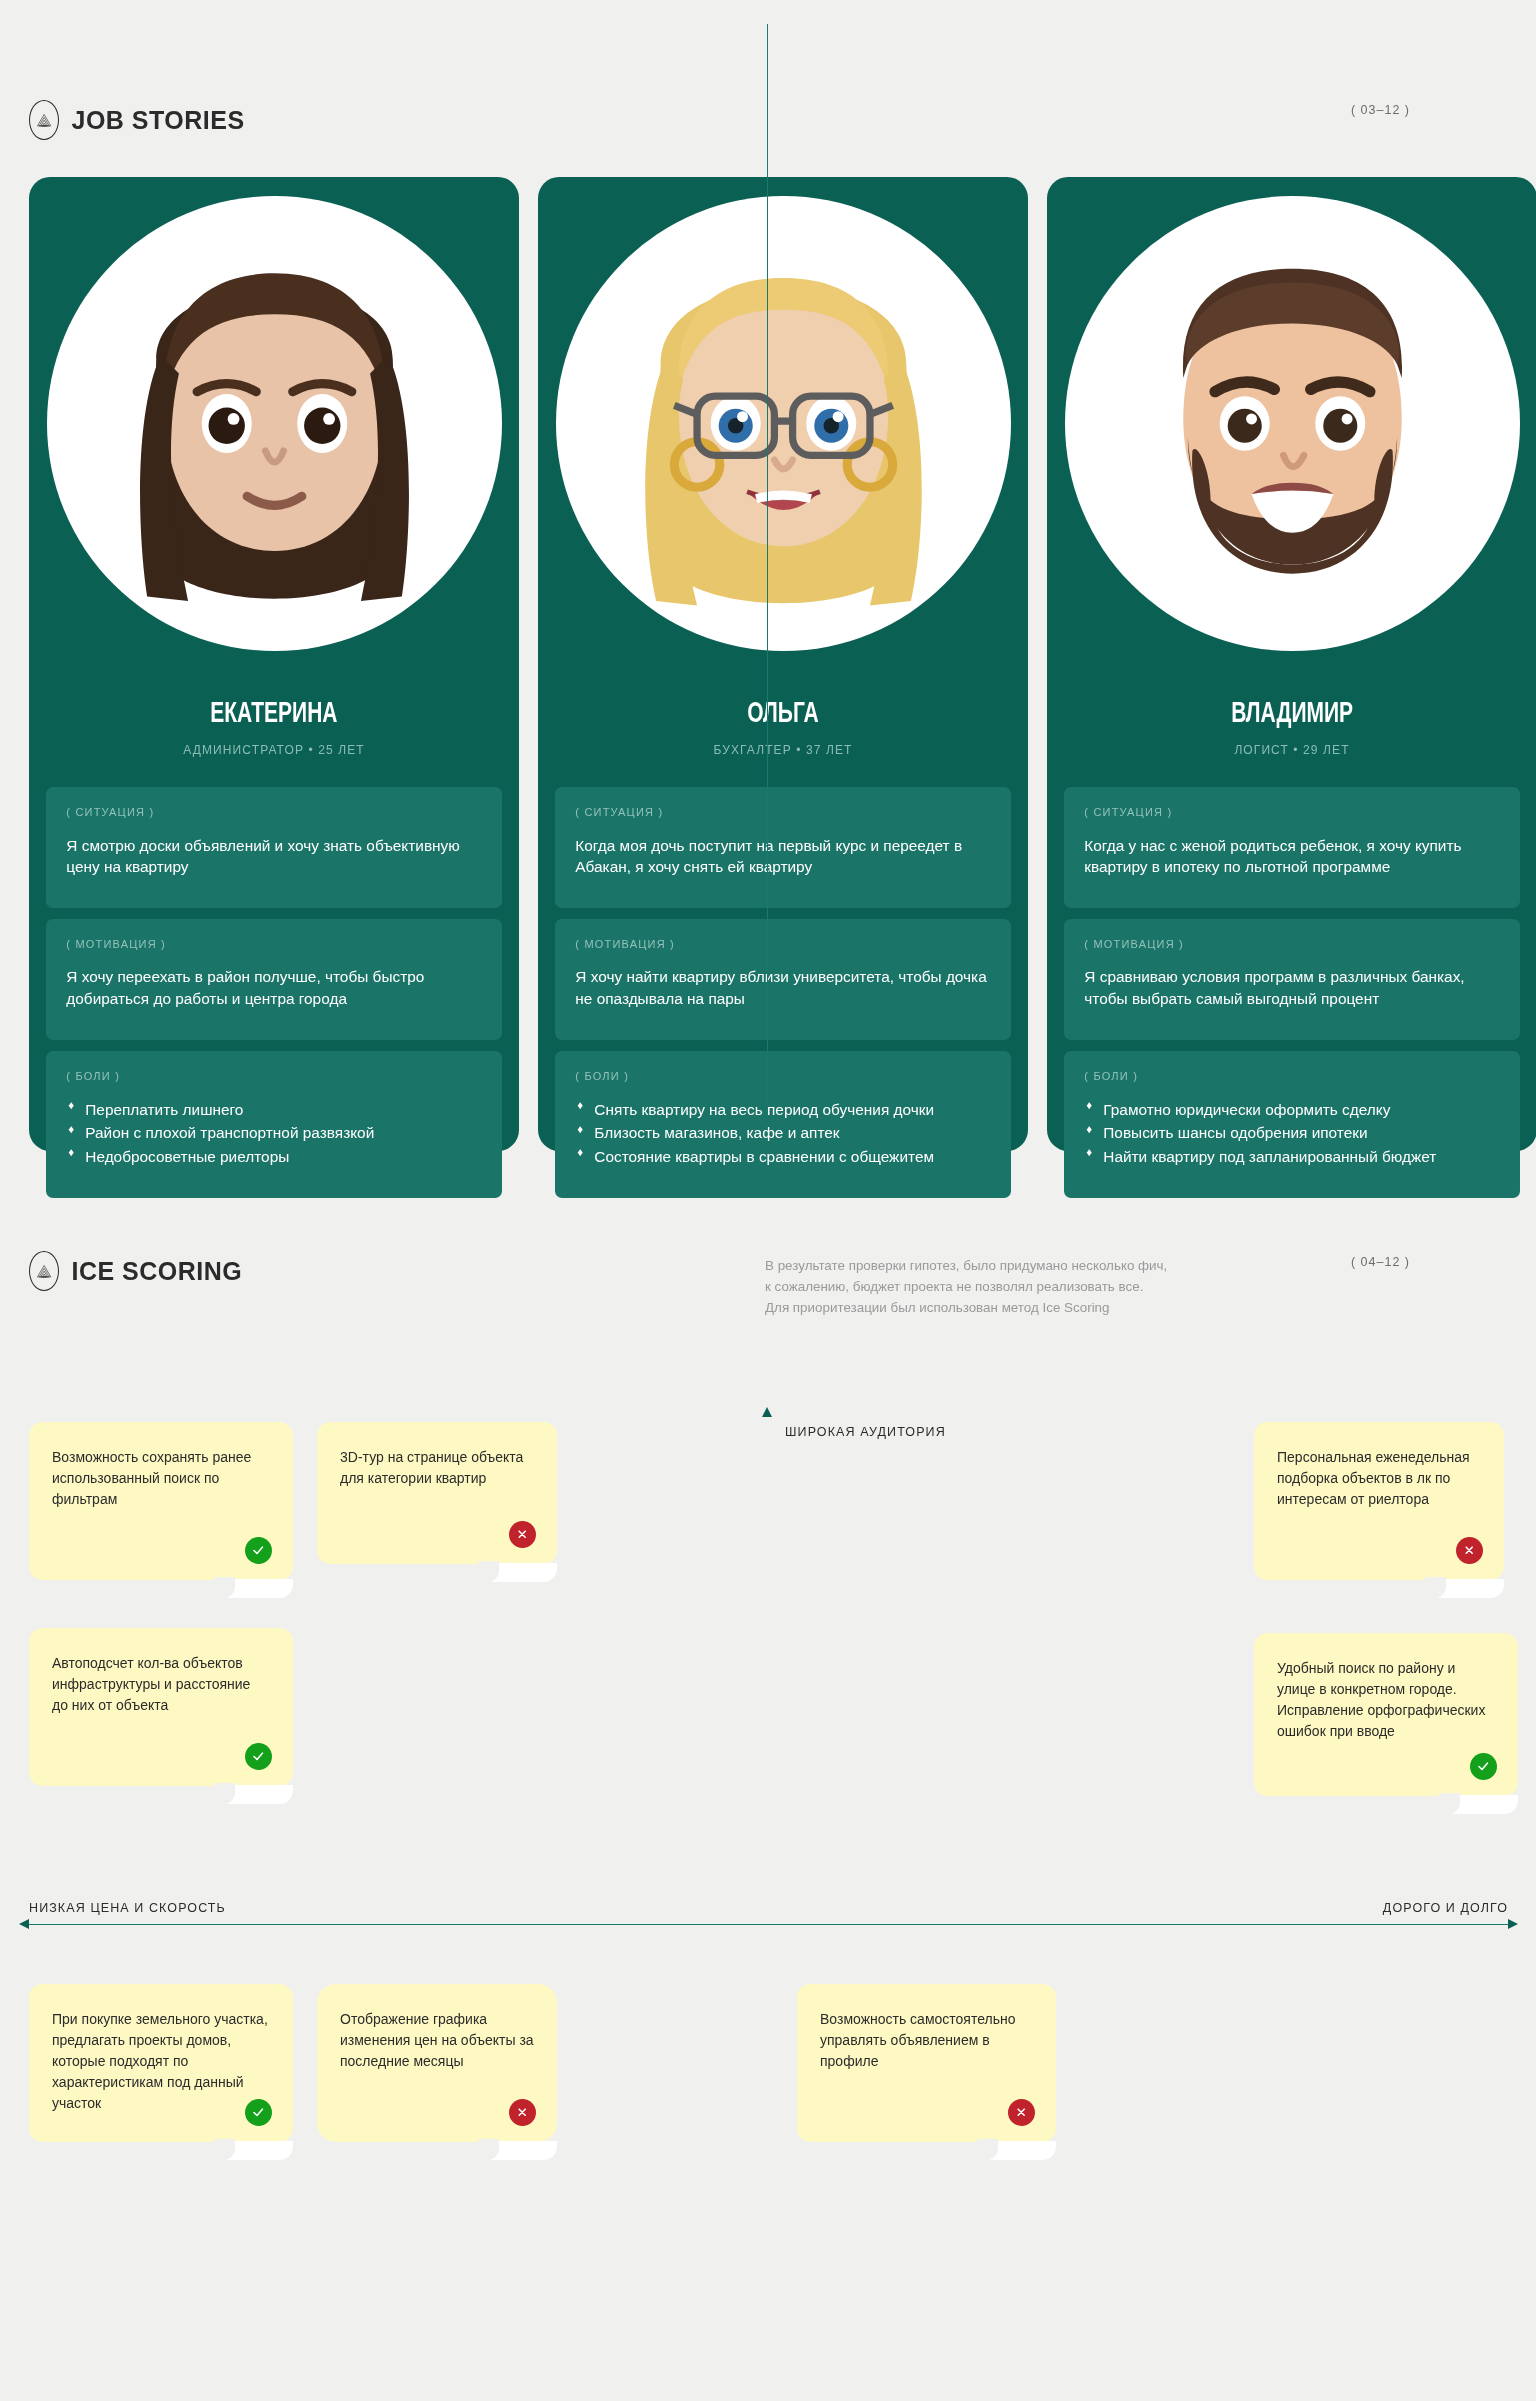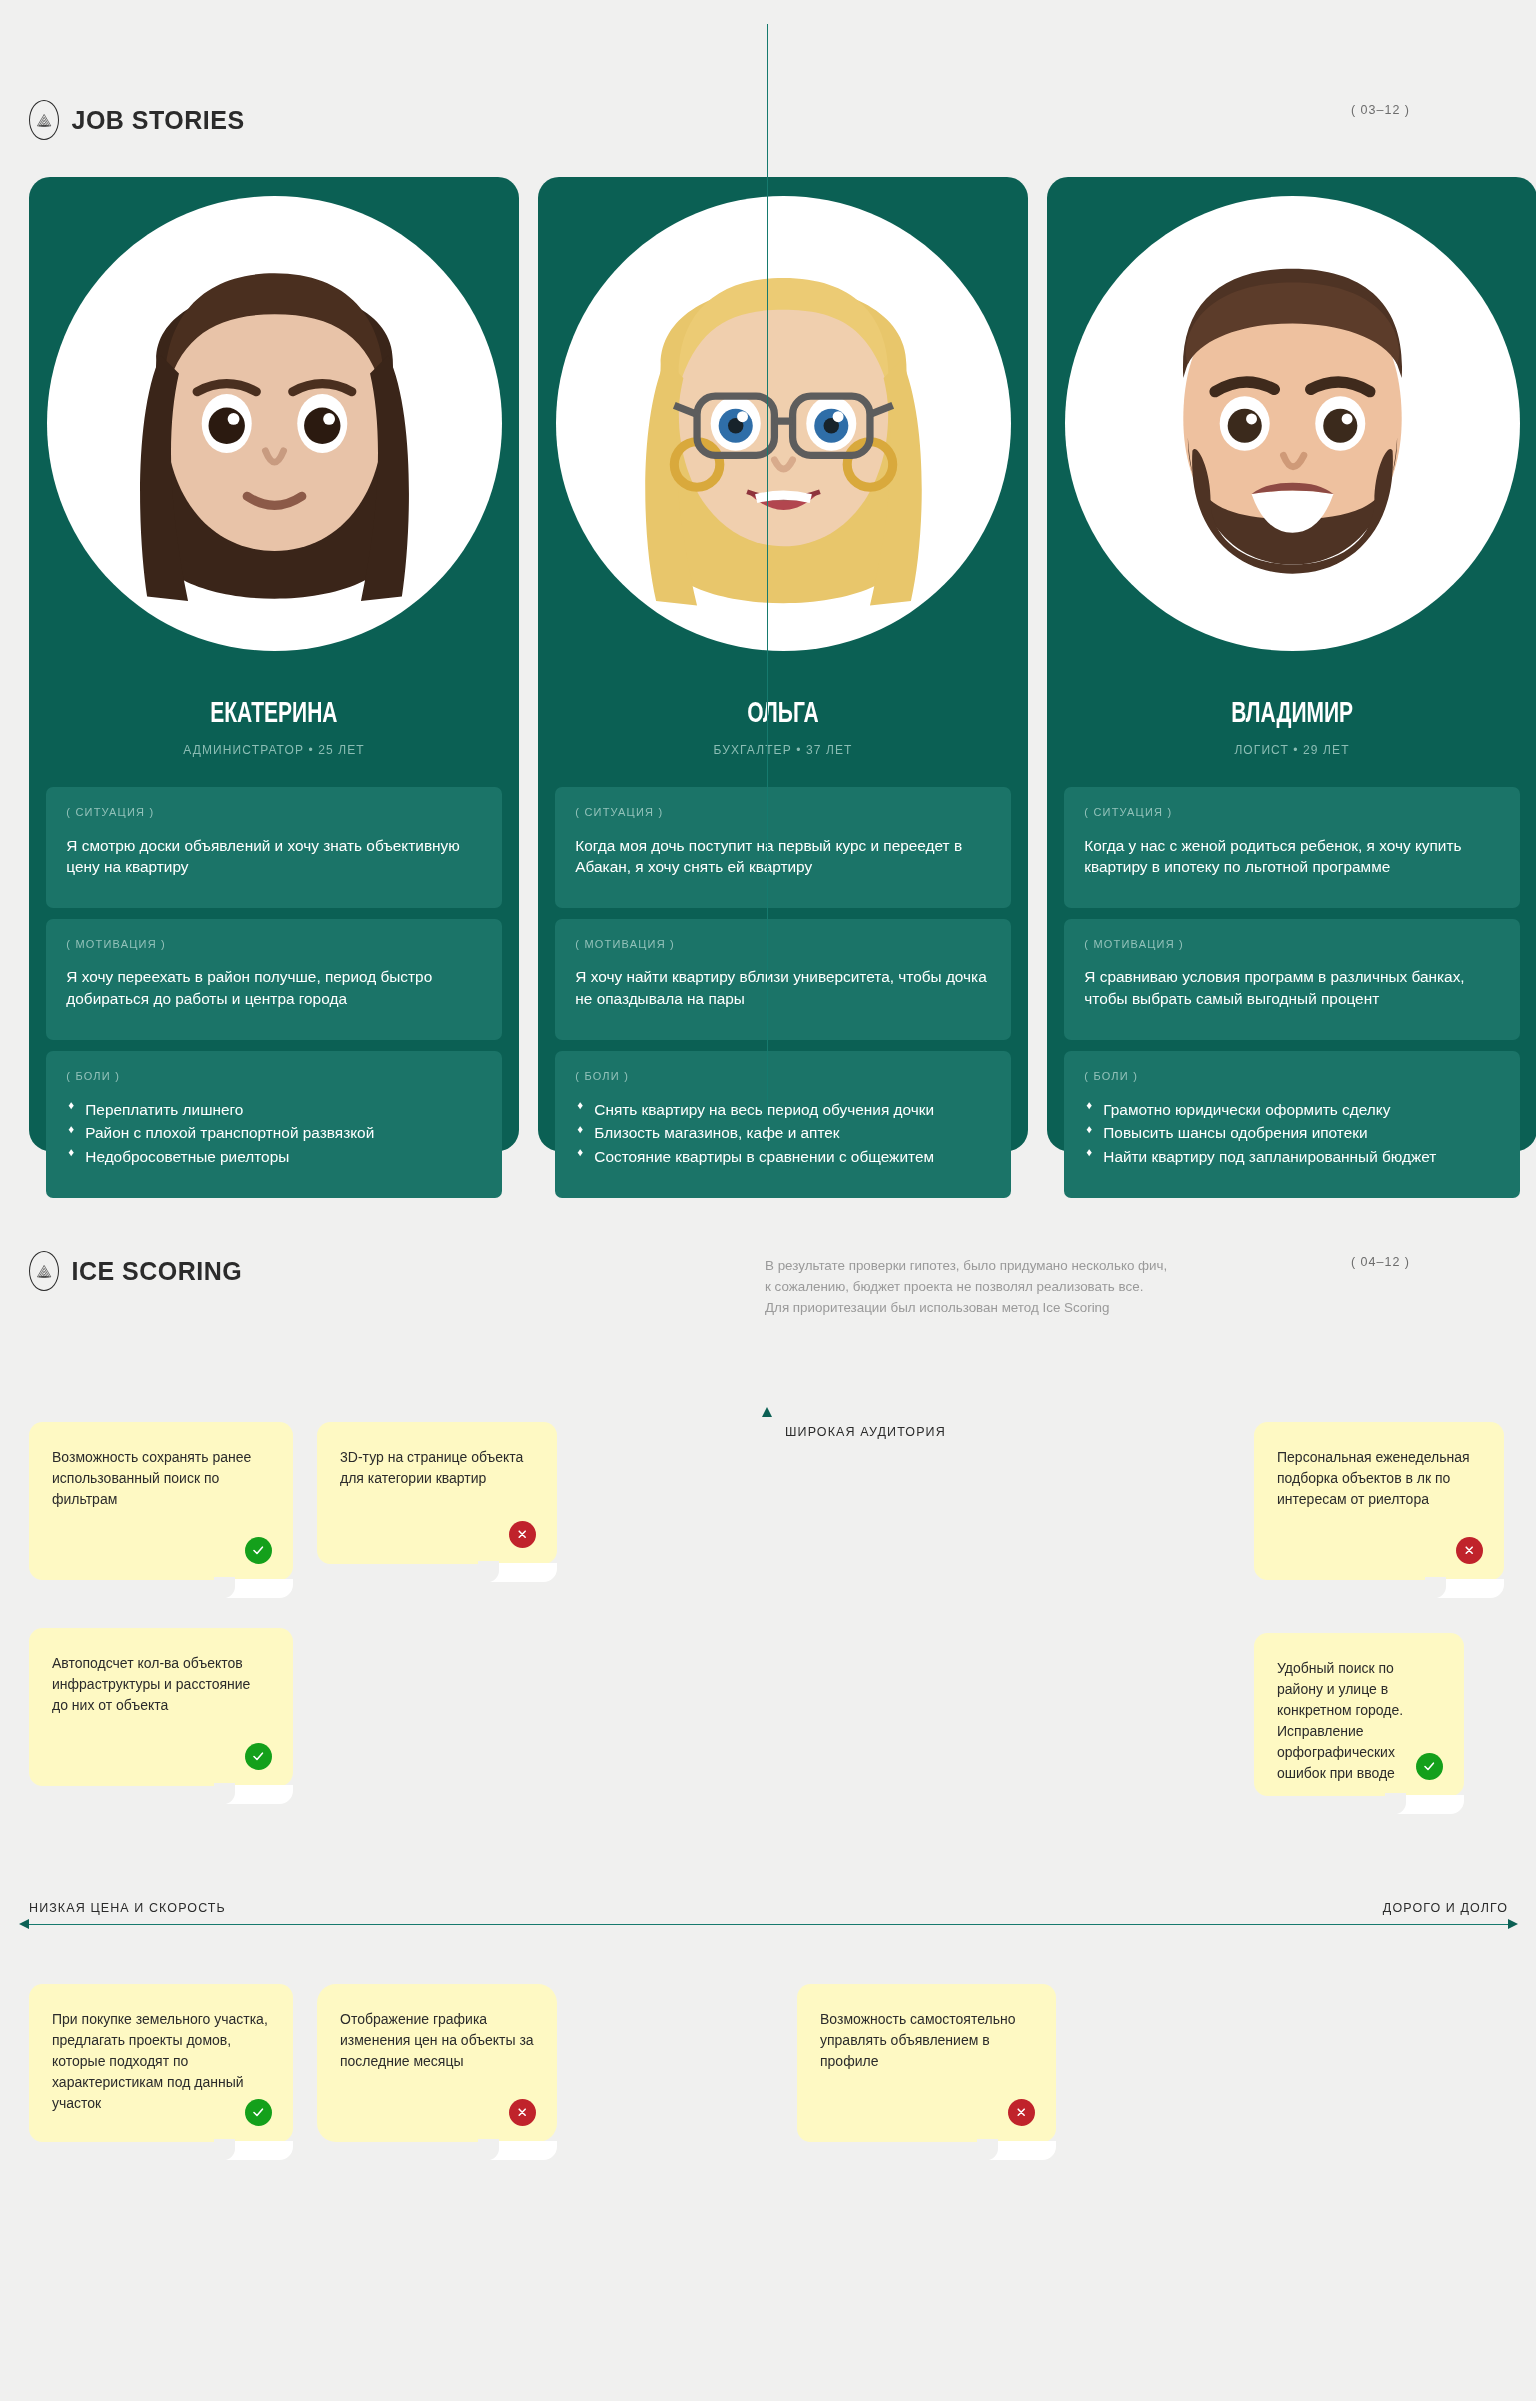--- a/index.html
+++ b/index.html
@@ -187,21 +187,21 @@
     </div>
     <div class="p-name">ЕКАТЕРИНА</div>
     <div class="p-role">АДМИНИСТРАТОР • 25 ЛЕТ</div>
     <div class="blocks">
       <div class="block">
         <div class="block-label">( СИТУАЦИЯ )</div>
         <div class="block-text">Я смотрю доски объявлений и хочу знать объективную цену на квартиру</div>
       </div>
       <div class="block">
         <div class="block-label">( МОТИВАЦИЯ )</div>
-        <div class="block-text">Я хочу переехать в район получше, период быстро добираться до работы и центра города</div>
+        <div class="block-text">Я хочу переехать в район получше, чтобы быстро добираться до работы и центра города</div>
       </div>
       <div class="block">
         <div class="block-label">( БОЛИ )</div>
         <ul>
           <li>Переплатить лишнего</li>
           <li>Район с плохой транспортной развязкой</li>
           <li>Недобросоветные риелторы</li>
         </ul>
       </div>
     </div>
@@ -371,21 +371,21 @@
     </div>
     <div class="bubble" style="left: 29px; top: 1628px; width: 264px; height: 158px;">
       <div class="bub-text">Автоподсчет кол-ва объектов инфраструктуры и расстояние до них от объекта</div>
       <div class="bub-inner-mask"></div>
       <div class="badge yes">
         <svg viewBox="0 0 24 24" aria-hidden="true">
           <path d="M5 12.5 L10 17.5 L19 7" fill="none" stroke="#fff" stroke-width="2.6" stroke-linecap="round" stroke-linejoin="round"></path>
         </svg>
       </div>
     </div>
-    <div class="bubble" style="left: 1254px; top: 1633px; width: 210px; height: 163px;">
+    <div class="bubble" style="left: 1254px; top: 1633px; width: 264px; height: 163px;">
       <div class="bub-text">Удобный поиск по району и улице в конкретном городе. Исправление орфографических ошибок при вводе</div>
       <div class="bub-inner-mask"></div>
       <div class="badge yes">
         <svg viewBox="0 0 24 24" aria-hidden="true">
           <path d="M5 12.5 L10 17.5 L19 7" fill="none" stroke="#fff" stroke-width="2.6" stroke-linecap="round" stroke-linejoin="round"></path>
         </svg>
       </div>
     </div>
     <div class="bubble" style="left: 29px; top: 1984px; width: 264px; height: 158px;">
       <div class="bub-text">При покупке земельного участка, предлагать проекты домов, которые подходят по характеристикам под данный участок</div>

